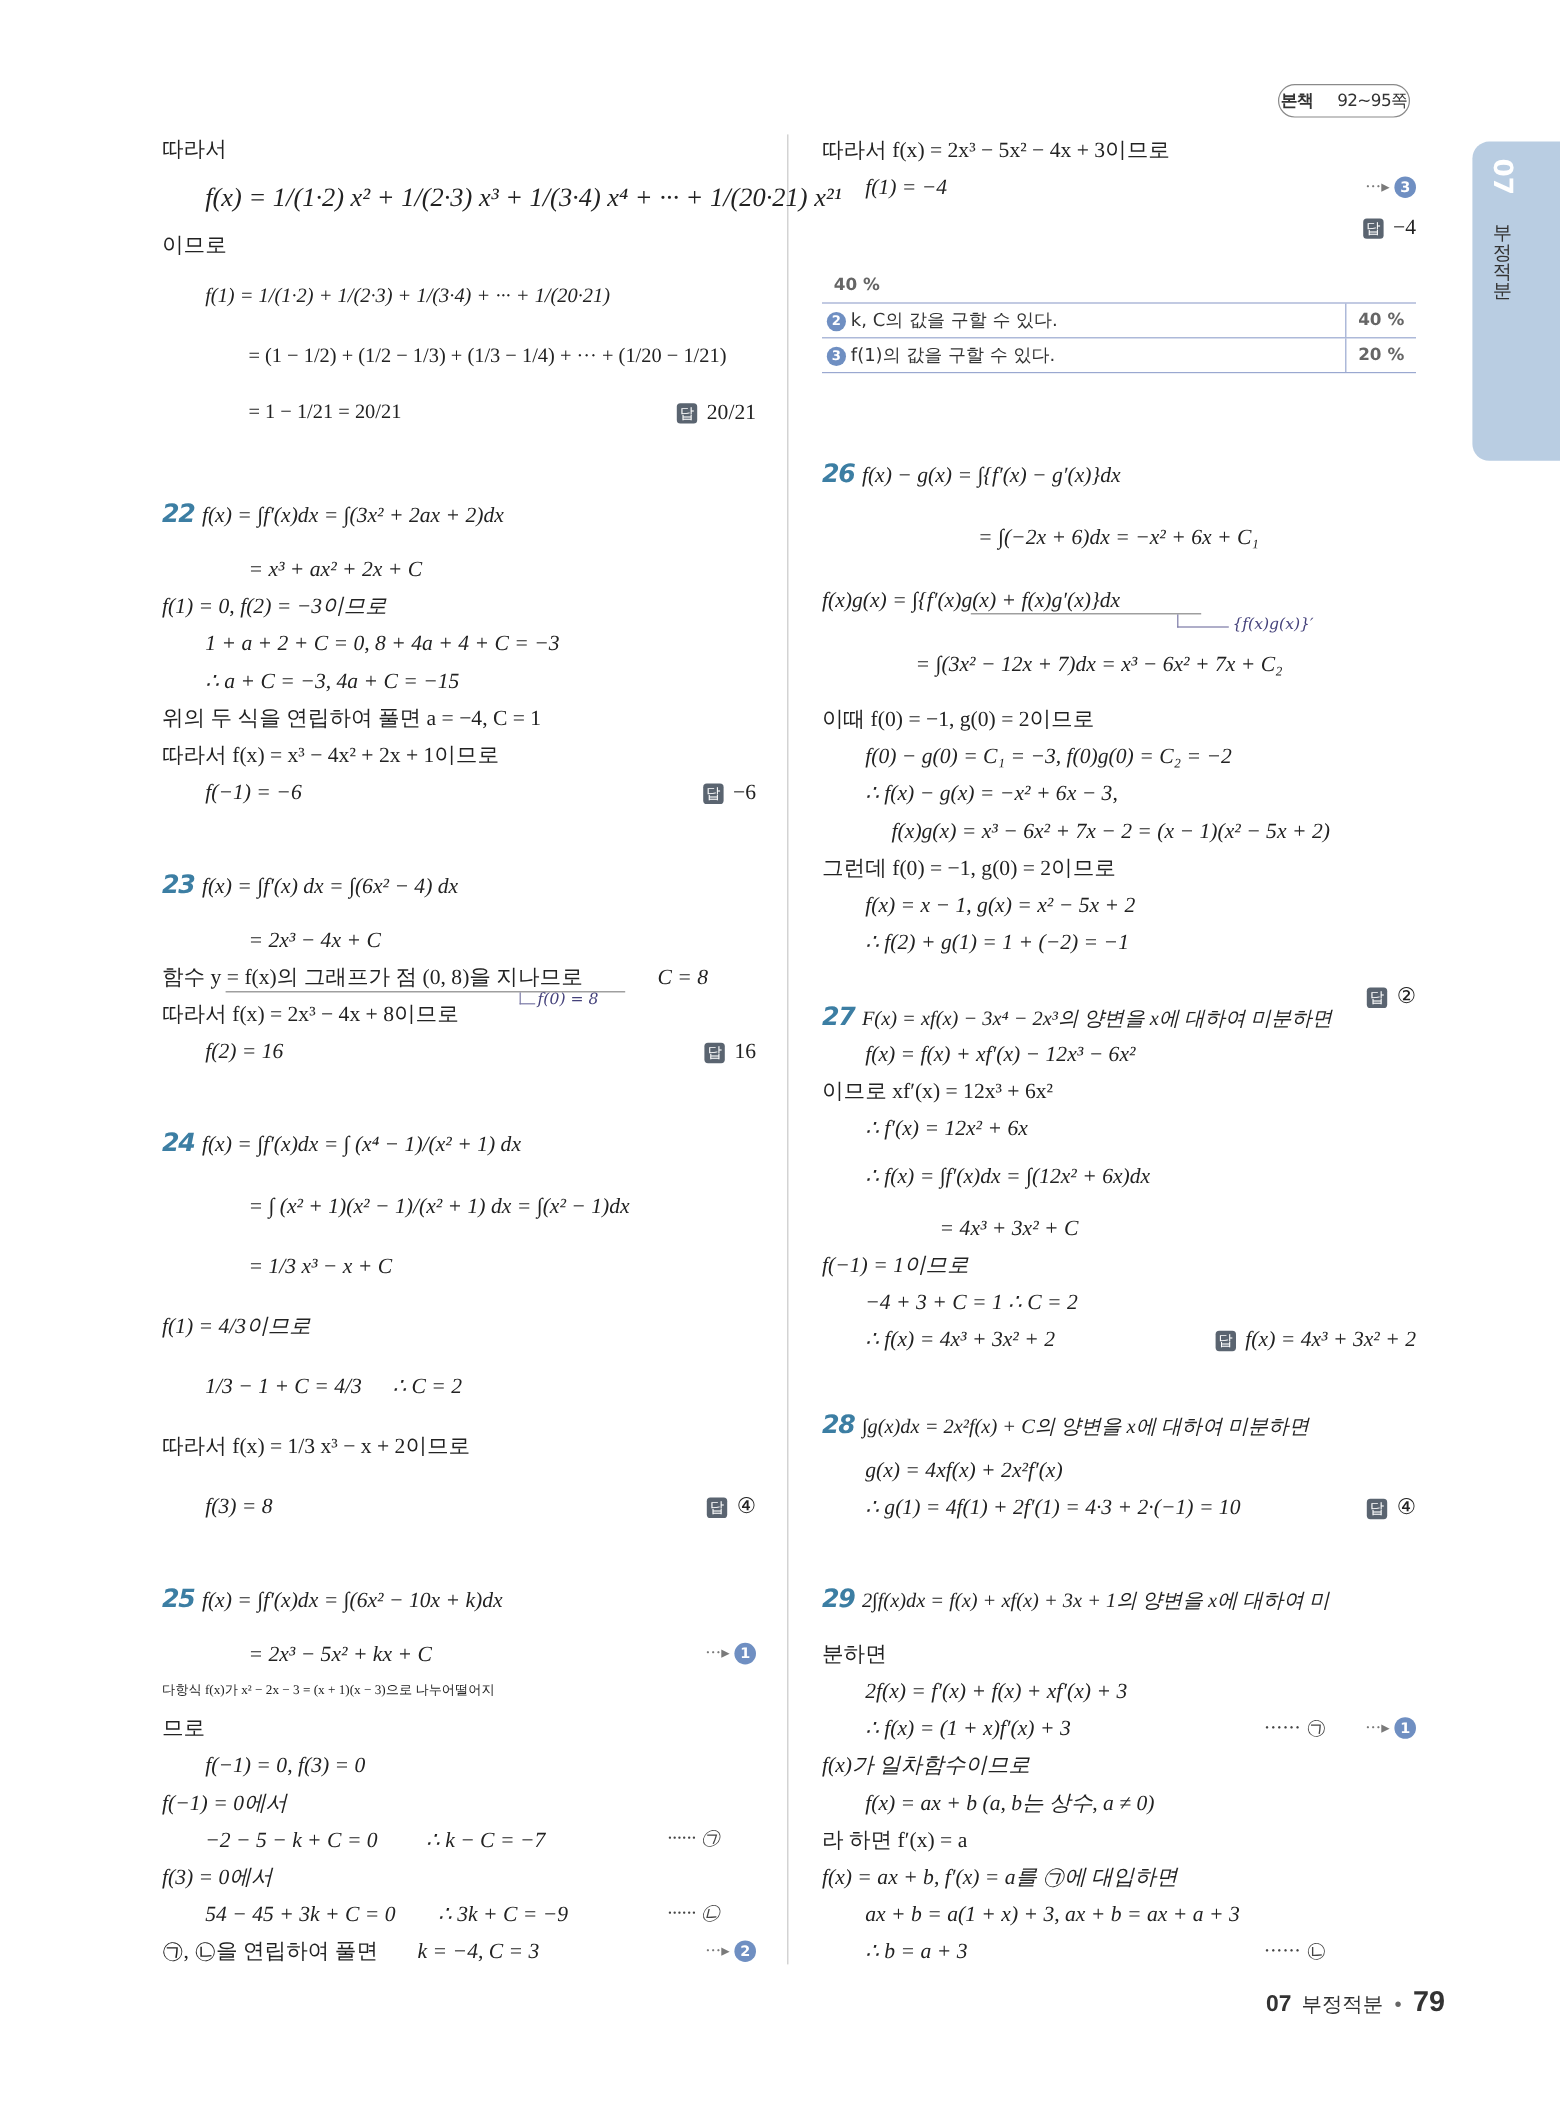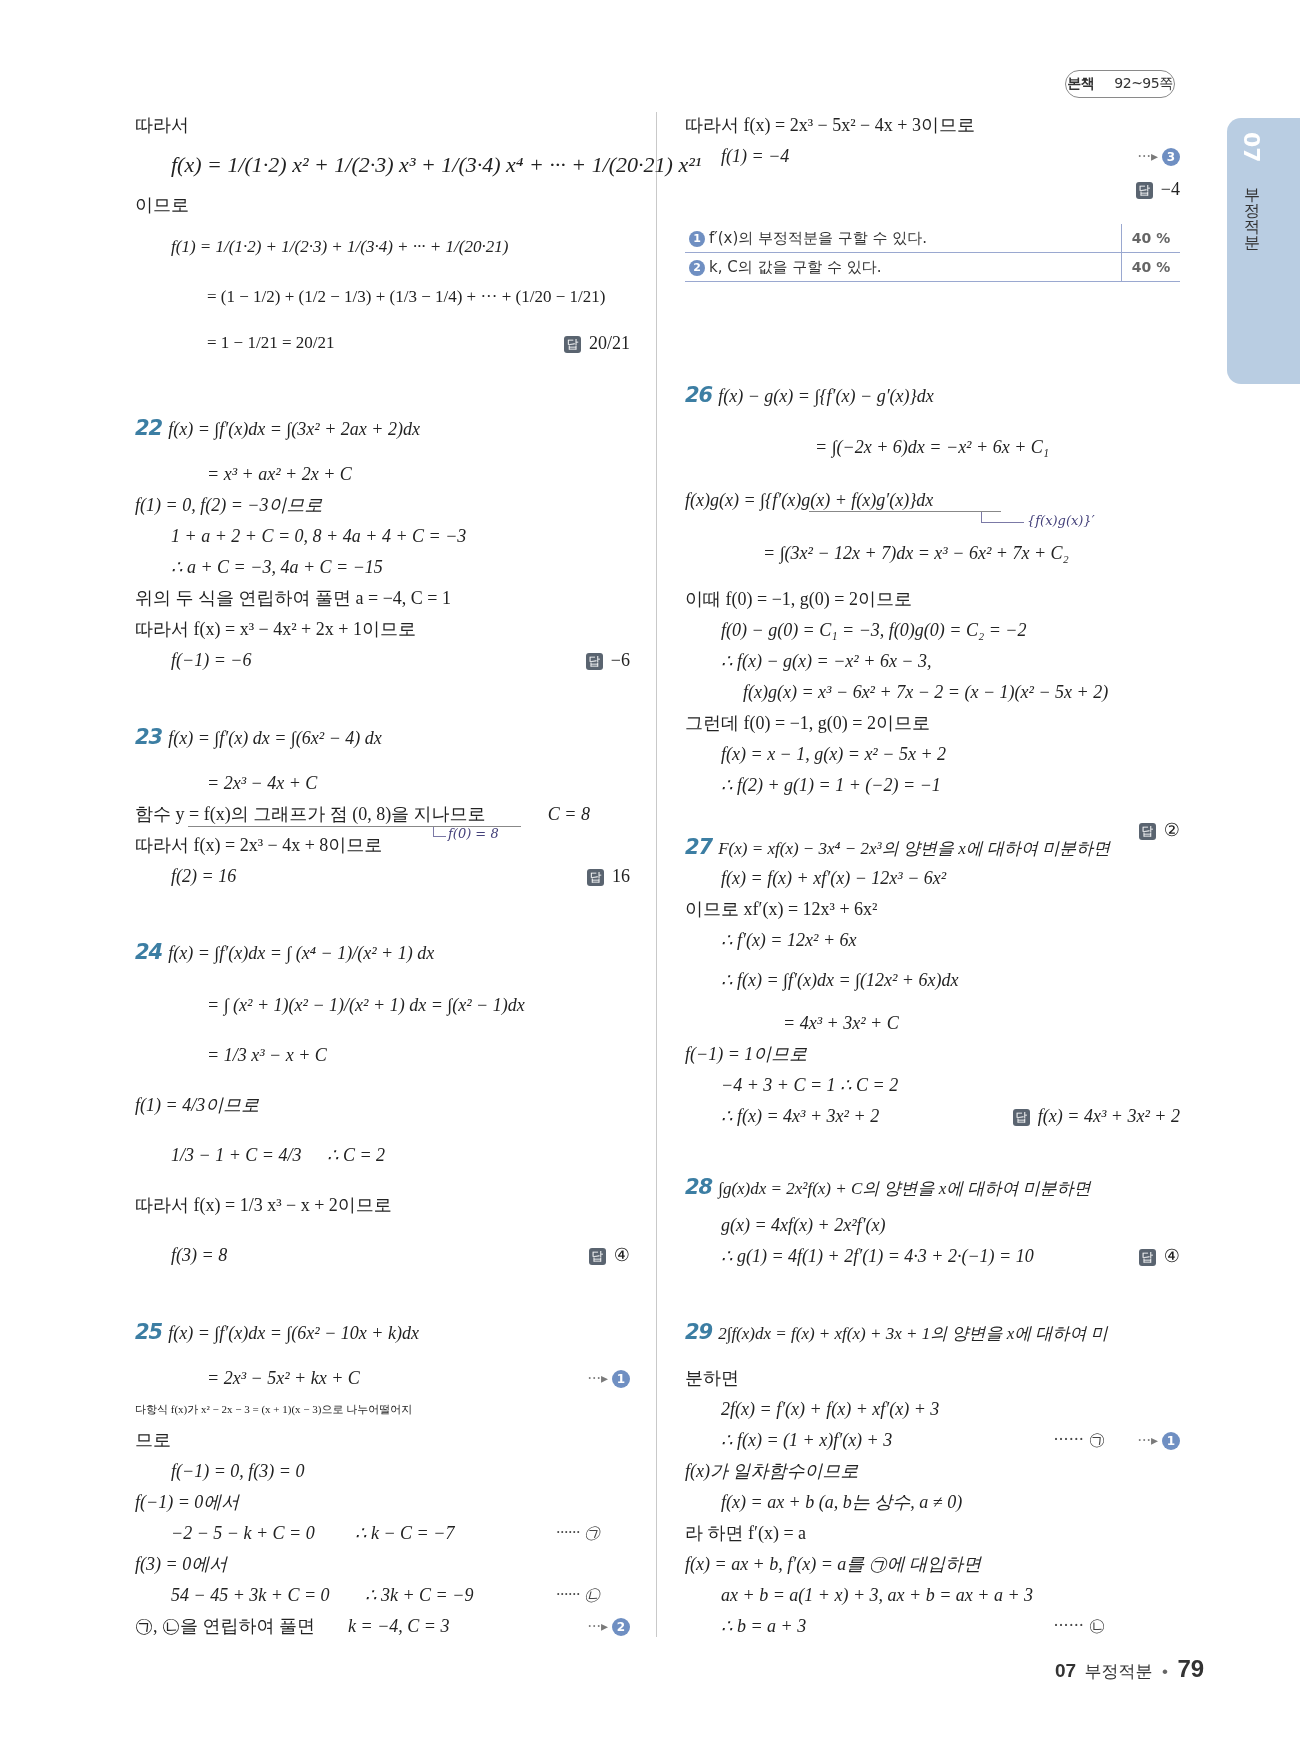--- a/index.html
+++ b/index.html
@@ -191,26 +191,29 @@
         <span class="right step">···▸<span class="step-circle">3</span></span>
       </div>
     <div class="line" style="top:174px">
       <span class="right"><span class="ans-badge">답</span><span class="m">−4</span></span>
     </div>
   </div>
 </div>
 
 <div class="grading">
   <div class="row">
-    <div class="c1"><span class="circ">1</span><span>f′(x)의 부정적분을 구할 수 있다.</span></div>
     <div class="c2">40 %</div>
   </div>
   <div class="row">
     <div class="c1"><span class="circ">2</span><span>k, C의 값을 구할 수 있다.</span></div>
     <div class="c2">40 %</div>
+  </div>
+  <div class="row">
+    <div class="c1"><span class="circ">3</span><span>f(1)의 값을 구할 수 있다.</span></div>
+    <div class="c2">20 %</div>
   </div>
 </div>
 
 <div class="col col-right">
 
   <div>
     <div class="line m i" style="top:380px">
       <span class="pnum">26</span><span>f(x) − g(x) = ∫{f′(x) − g′(x)}dx</span>
     </div>
     <div class="line m i" style="top:432px;padding-left:130px">= ∫(−2x + 6)dx = −x² + 6x + C₁</div>

